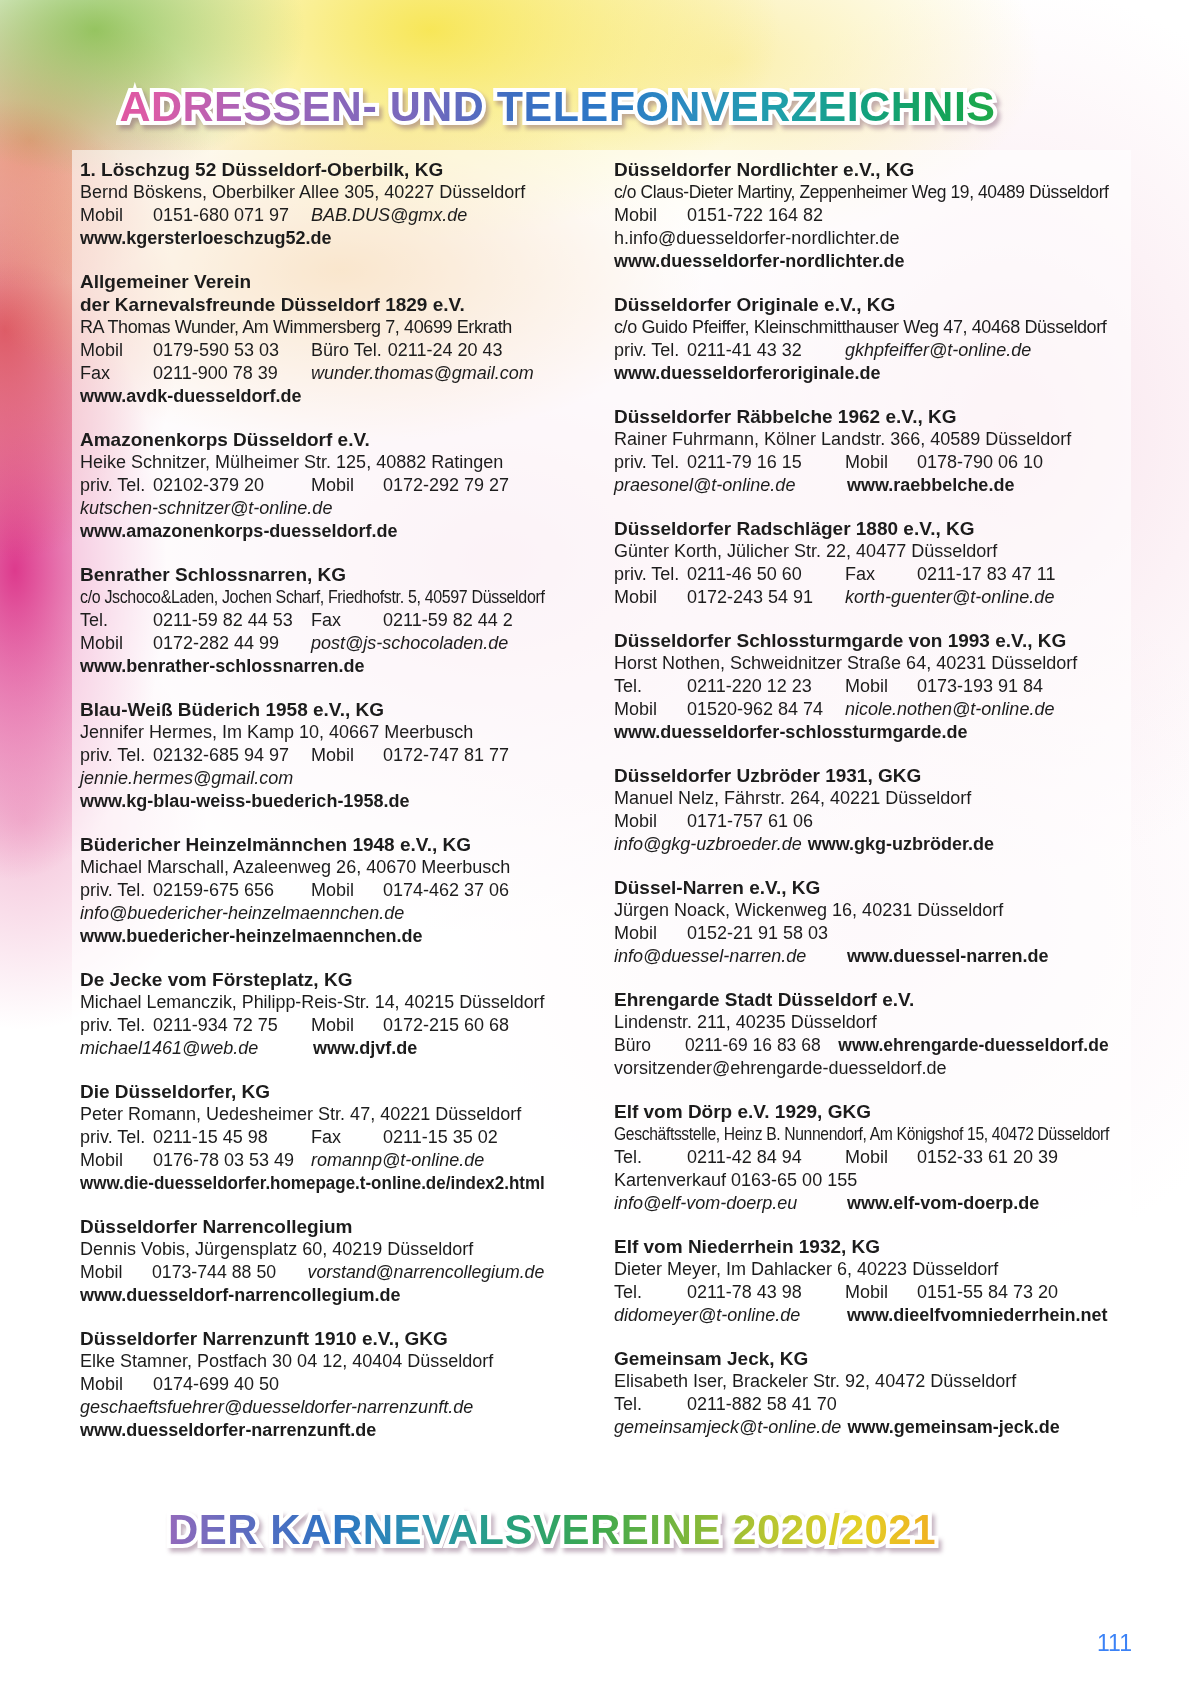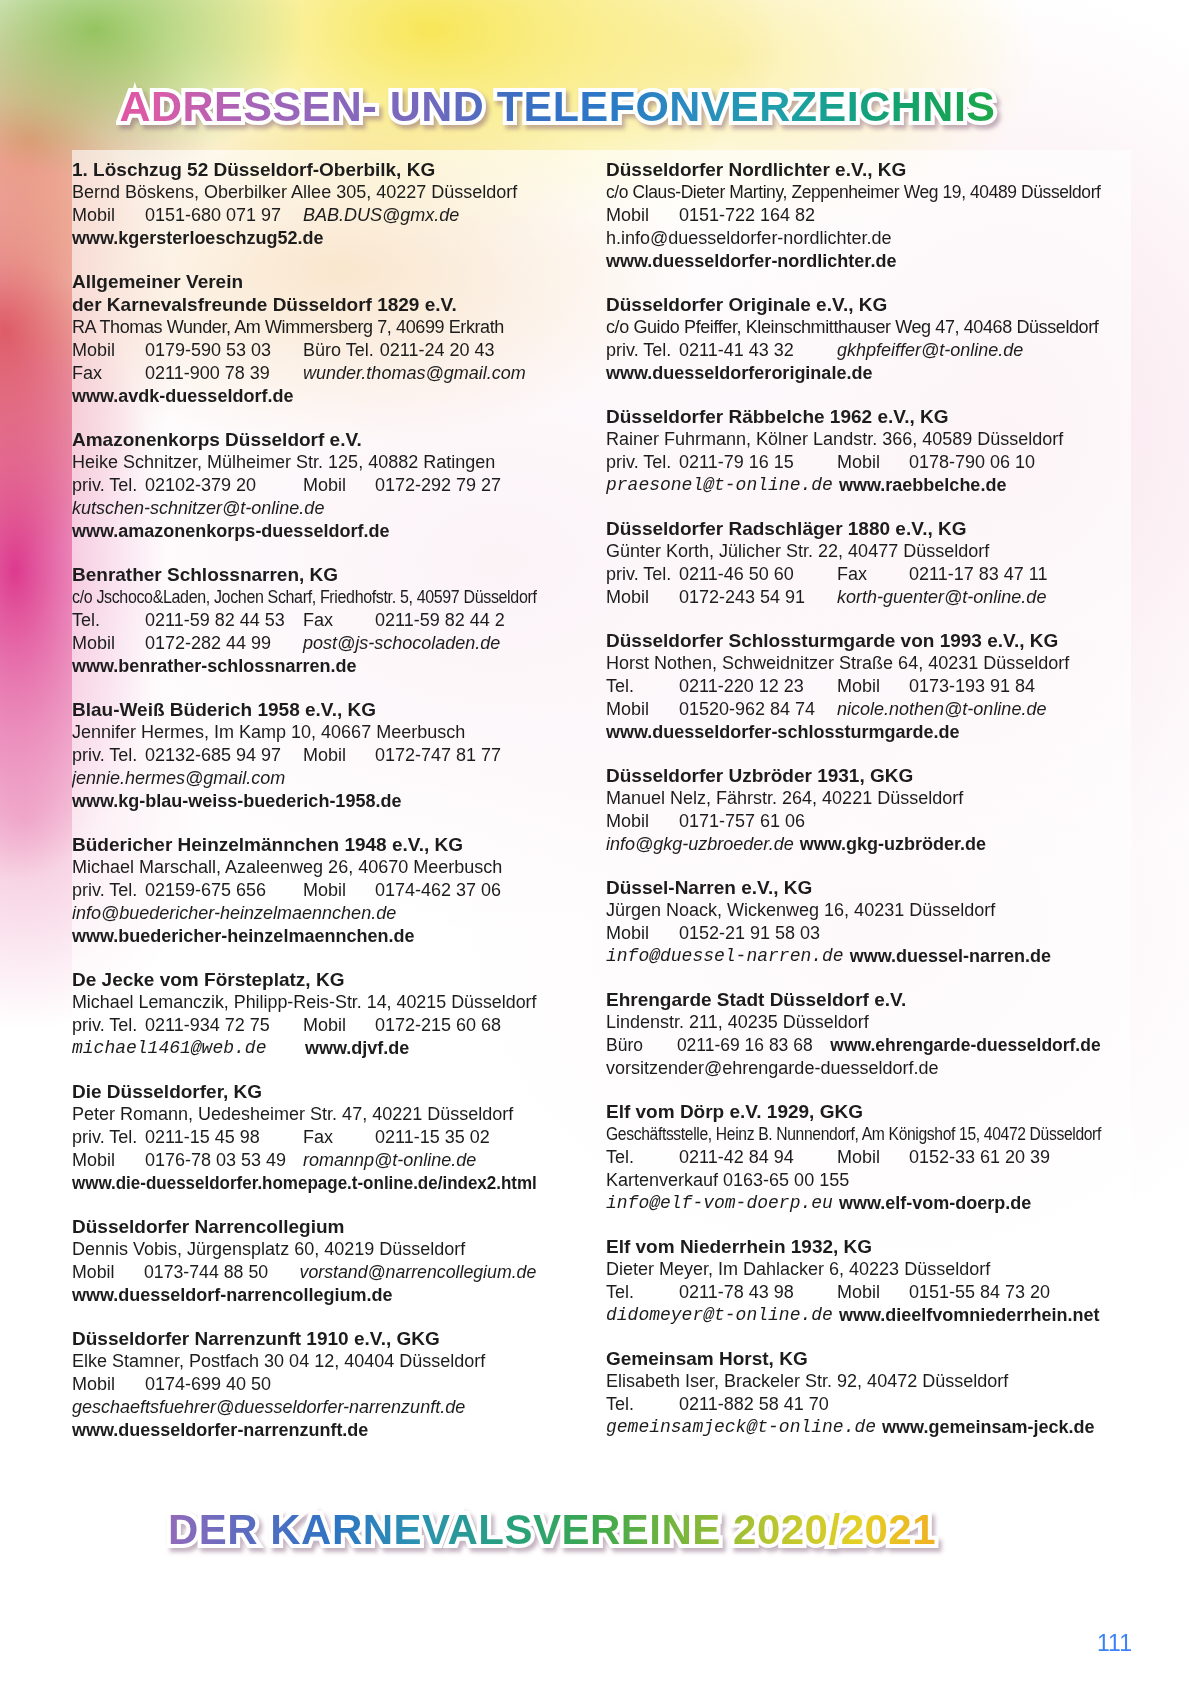--- a/index.html
+++ b/index.html
@@ -35,31 +35,31 @@
   .t-fill{position:relative;color:transparent;
     -webkit-background-clip:text;background-clip:text;}
   .top-banner{top:56px;left:70px;width:975px;font-size:43px;}
   .bottom-banner{top:1480px;left:72px;width:960px;font-size:42px;}
   
   .content-box{
     position:absolute;z-index:1;left:72px;top:150px;width:1059px;height:1314px;
     background:rgba(255,255,255,.60);
     display:flex;align-items:flex-start;overflow:hidden;
   }
-  .col{width:470px;padding-top:8px;}
+  .col{width:470px;margin-left:8px;padding-top:8px;}
   .col-right{width:500px;margin-left:64px;}
   .entry{margin-bottom:20px;}
   .entry-title{margin:0;font-size:19px;line-height:23px;font-weight:bold;white-space:nowrap;}
   .line{font-size:18px;line-height:23px;white-space:nowrap;transform-origin:left center;}
   .line.cond{letter-spacing:-0.4px;}
   .seg{display:inline-block;padding-right:6px;box-sizing:border-box;vertical-align:top;}
   .seg.lbl{min-width:73px;}
   .seg.val{min-width:158px;}
   .seg.lbl2{min-width:72px;}
-  .seg.wide{min-width:233px;font-family:Liberation Mono, monospace;}
+  .seg.wide{min-width:233px;}
   .seg.med{min-width:188px;}
   .seg.it{font-style:italic;}
   .seg.bold{font-weight:bold;}
   
   .page-number{position:absolute;z-index:2;top:1630px;right:57px;font-size:23px;color:#3b82f6;}
 </style>
 </head>
 <body>
 
 <div class="art"></div>
@@ -198,21 +198,21 @@
         <div class="line"><span class="seg">Kartenverkauf 0163-65 00 155</span></div>
         <div class="line"><span class="seg wide it">info@elf-vom-doerp.eu</span><span class="seg bold">www.elf-vom-doerp.de</span></div>
       </article>
       <article class="entry">
         <h3 class="entry-title">Elf vom Niederrhein 1932, KG</h3>
         <div class="line"><span class="seg">Dieter Meyer, Im Dahlacker 6, 40223 Düsseldorf</span></div>
         <div class="line"><span class="seg lbl">Tel.</span><span class="seg val">0211-78 43 98</span><span class="seg lbl2">Mobil</span><span class="seg">0151-55 84 73 20</span></div>
         <div class="line"><span class="seg wide it">didomeyer@t-online.de</span><span class="seg bold">www.dieelfvomniederrhein.net</span></div>
       </article>
       <article class="entry">
-        <h3 class="entry-title">Gemeinsam Horst, KG</h3>
+        <h3 class="entry-title">Gemeinsam Jeck, KG</h3>
         <div class="line"><span class="seg">Elisabeth Iser, Brackeler Str. 92, 40472 Düsseldorf</span></div>
         <div class="line"><span class="seg lbl">Tel.</span><span class="seg">0211-882 58 41 70</span></div>
         <div class="line"><span class="seg wide it">gemeinsamjeck@t-online.de</span><span class="seg bold">www.gemeinsam-jeck.de</span></div>
       </article>
     </section>
 </main>
 
 <footer class="banner bottom-banner">
   <span class="layer t-outline">DER KARNEVALSVEREINE 2020/2021</span>
   <span class="layer t-fill" id="bottomFill" style="background-image: linear-gradient(90deg, rgb(188, 108, 184), rgb(154, 106, 187), rgb(91, 108, 192), rgb(46, 116, 196), rgb(43, 147, 176), rgb(39, 160, 125), rgb(61, 168, 78), rgb(122, 182, 60), rgb(183, 197, 49), rgb(227, 208, 38), rgb(242, 172, 33), rgb(234, 110, 26));">DER KARNEVALSVEREINE 2020/2021</span>

